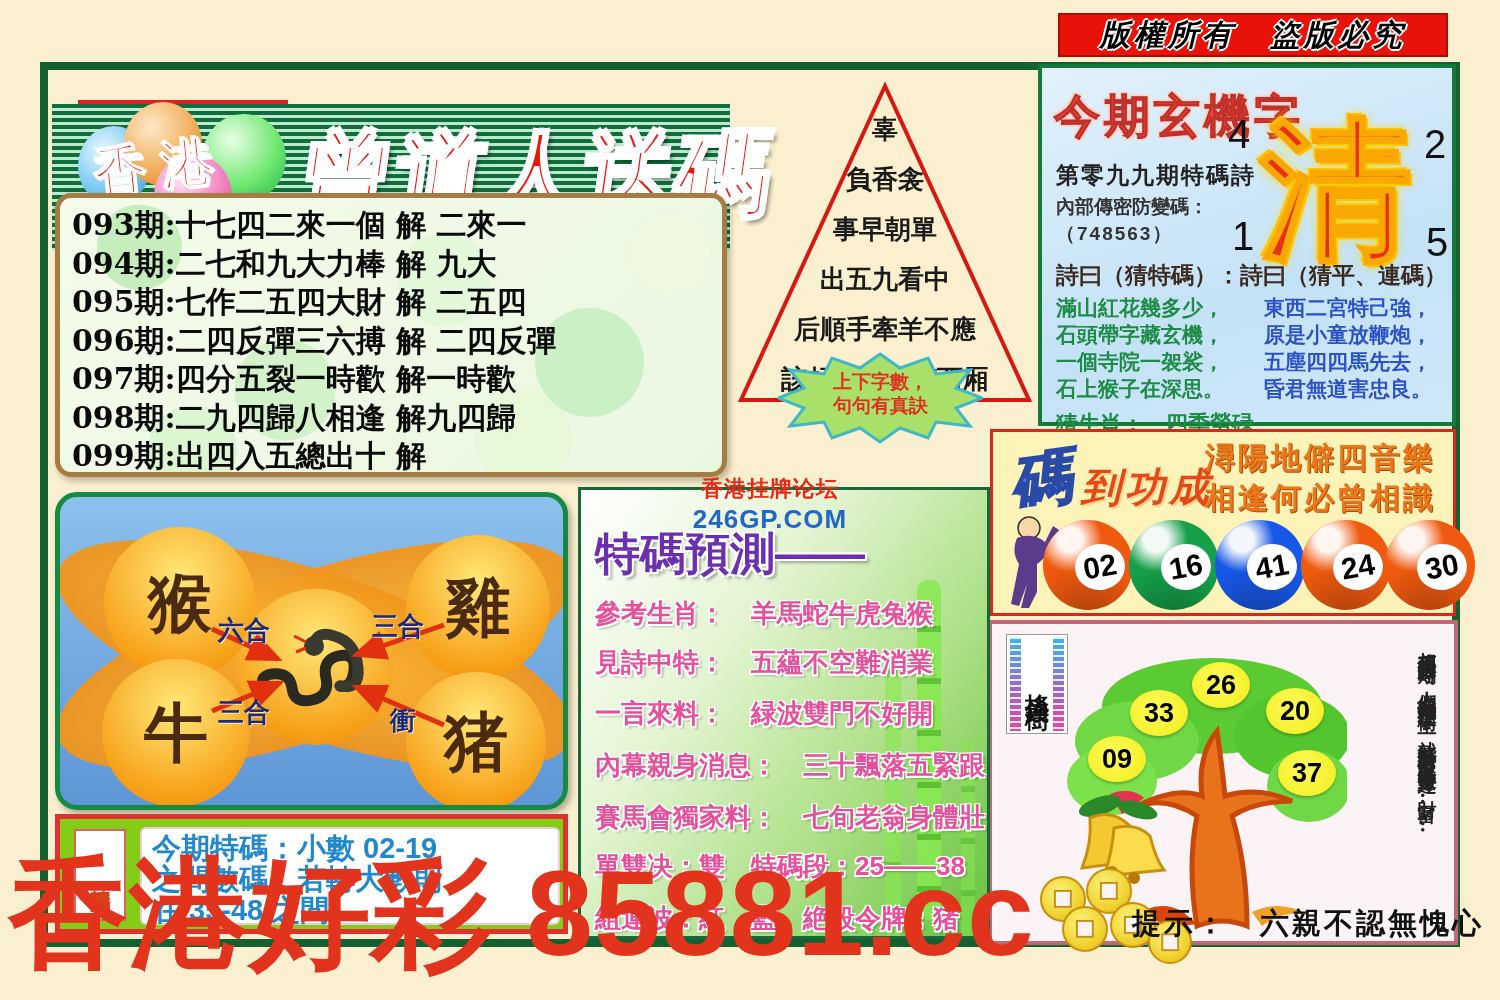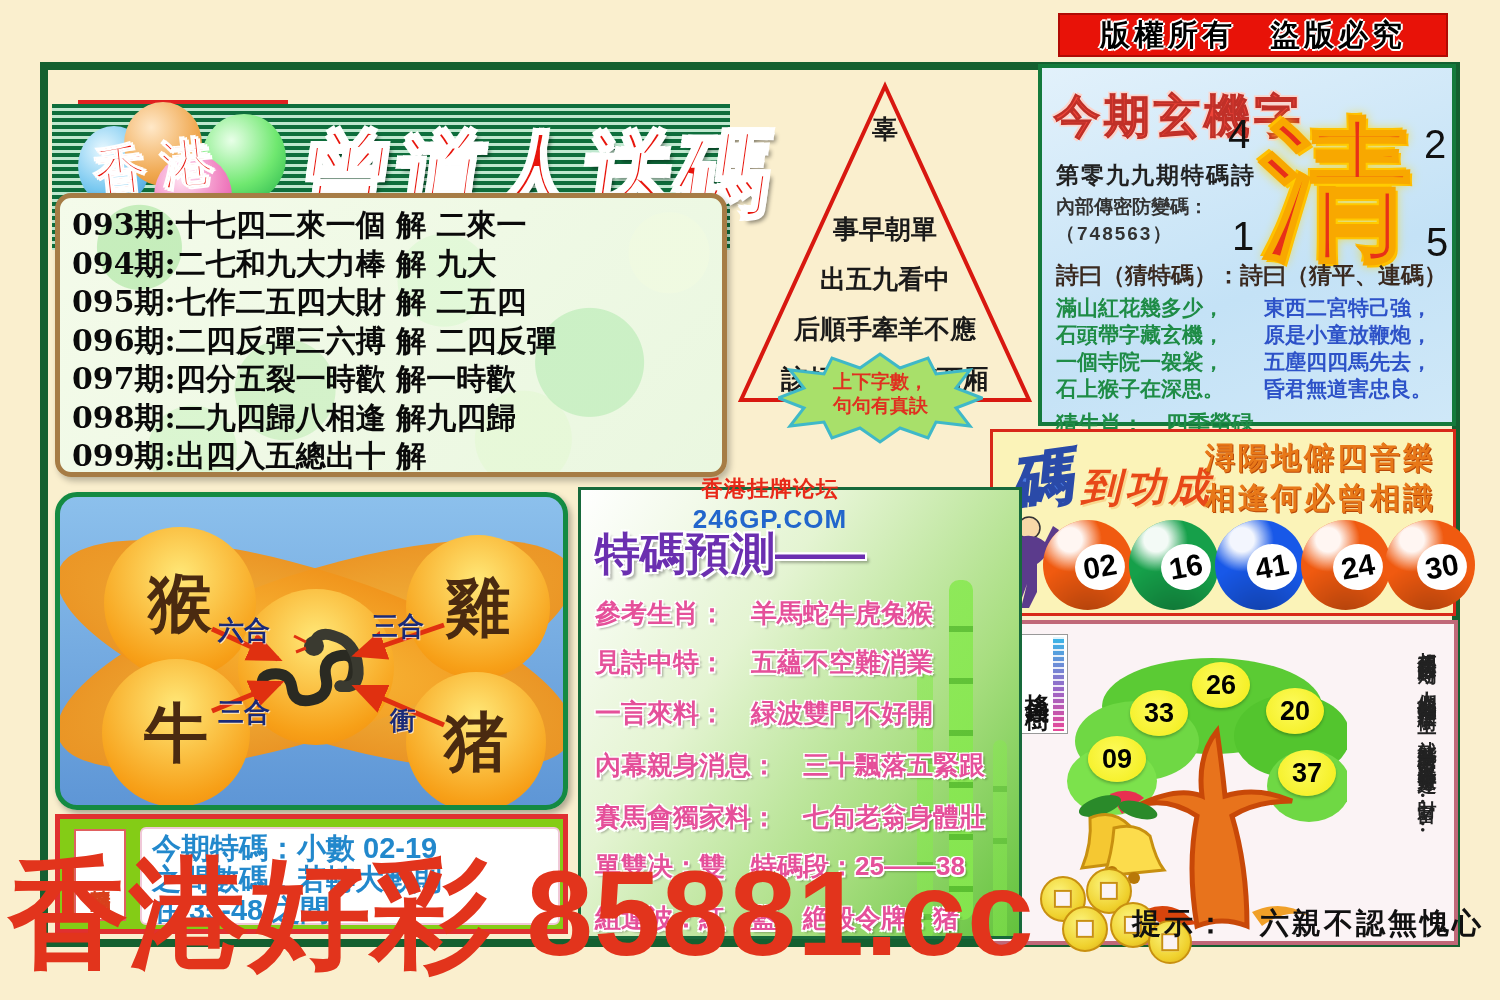--- a/index.html
+++ b/index.html
@@ -6,21 +6,21 @@
   html,body { width:1500px; height:1000px; overflow:hidden; }
   body { font-family:"Liberation Sans", sans-serif; background:#FAEFCE; position:relative; }
   .abs { position:absolute; }
   .kai { font-family:"DejaVu Serif","Liberation Serif",serif; }
 
   
   .frame { left:40px; top:62px; width:1420px; height:885px; border:8px solid #146030; background:#FAEFCE; }
 
   
   .copybar { left:1058px; top:13px; width:390px; height:44px; background:#E81208; border:2px solid #B00A04;
-             display:flex; align-items:center; justify-content:center; }
+             display:flex; align-items:center; justify-content:center;font-style:italic; }
   .copybar span { font-size:30px; font-weight:bold; color:#000; letter-spacing:4px;
              text-shadow:-2px 0 #fff,2px 0 #fff,0 -2px #fff,0 2px #fff,-1px -1px #fff,1px 1px #fff; }
 
   
   .banner { left:52px; top:104px; width:678px; height:146px;
             background:repeating-linear-gradient(180deg,#0E6E3C 0 4px,#BFE8CF 4px 7px); }
   .banner-title { position:absolute; left:250px; top:8px; font-size:92px; font-weight:bold; color:#E8150C;
             transform:skewX(-8deg); -webkit-text-stroke:2px #fff;
             text-shadow:3px 3px 0 #fff,-3px -3px 0 #fff,3px -3px 0 #fff,-3px 3px 0 #fff,5px 5px 4px rgba(0,0,0,.45);
             letter-spacing:2px; white-space:nowrap; }
@@ -124,21 +124,21 @@
   
   .rangebox { left:55px; top:814px; width:513px; height:120px; border:5px solid #E03030; background:#84cc16; }
   .range-side { position:absolute; left:14px; top:10px; width:52px; height:92px; background:#fff; border:2px solid #E06060;
             display:flex; align-items:center; justify-content:center; }
   .range-side span { writing-mode:vertical-rl; font-size:21px; font-weight:bold; color:#D8401C; letter-spacing:1px; }
   .range-main { position:absolute; left:80px; top:8px; width:420px; height:98px; background:#fff; border:2px solid #F0C8D8;
             border-radius:6px; padding:4px 10px; }
   .range-main .line { font-size:29px; font-weight:bold; color:#2288CC; line-height:31px; white-space:nowrap; }
 
   
-  .panel { left:578px; top:487px; width:444px; height:452px; border:3px solid #17693B;
+  .panel { left:578px; top:487px; width:412px; height:452px; border:3px solid #17693B;
            background:linear-gradient(125deg,#FFFFFF,#E4F4D2 35%,#A8DE80 70%,#62C23C); overflow:hidden; }
   .bamboo { position:absolute; width:24px; border-radius:10px; opacity:.85;
            background:repeating-linear-gradient(180deg,#86E94E 0 46px,#54BD2A 46px 52px); }
   .panel-title { position:absolute; left:14px; top:34px; font-size:45px; font-weight:bold; color:#6B2FB0; white-space:nowrap;
            text-shadow:2px 2px 0 #fff,-2px -2px 0 #fff,2px -2px 0 #fff,-2px 2px 0 #fff,4px 4px 3px rgba(0,0,0,.3); }
   .f-row { position:absolute; left:14px; font-size:26px; font-weight:bold; color:#E5509A; white-space:nowrap;
            text-shadow:1.5px 1.5px 0 #fff,-1.5px -1.5px 0 #fff,1.5px -1.5px 0 #fff,-1.5px 1.5px 0 #fff,3px 3px 2px rgba(0,0,0,.25); }
   .f-row .val { margin-left:26px; }
 
   
@@ -177,20 +177,21 @@
   <div class="row">097期:四分五裂一時歡 解一時歡</div>
   <div class="row">098期:二九四歸八相逢 解九四歸</div>
   <div class="row">099期:出四入五總出十 解</div>
 </div>
 
 <div class="abs tri-wrap">
   <svg width="300" height="340">
     <polygon points="150,8 6,322 294,322" fill="none" stroke="#D81810" stroke-width="4"></polygon>
   </svg>
   <div class="tri-line kai" style="top:34px;">辜</div>
+  <div class="tri-line kai" style="top:84px;">負香衾</div>
   <div class="tri-line kai" style="top:134px;">事早朝單</div>
   <div class="tri-line kai" style="top:184px;">出五九看中</div>
   <div class="tri-line kai" style="top:234px;">后順手牽羊不應</div>
   <div class="tri-line kai" style="top:284px;">該起首一路打西厢</div>
 </div>
 
 <div class="abs star-wrap">
   <svg width="205" height="92" viewBox="0 0 205 92">
     <polygon points="102,2 122,16 150,6 158,22 192,18 178,36 204,46 178,56 192,74 158,70 150,86 122,76 102,90 82,76 54,86 46,70 12,74 26,56 0,46 26,36 12,18 46,22 54,6 82,16" fill="#A8E06A" stroke="#3FB8C8" stroke-width="3"></polygon>
   </svg>

